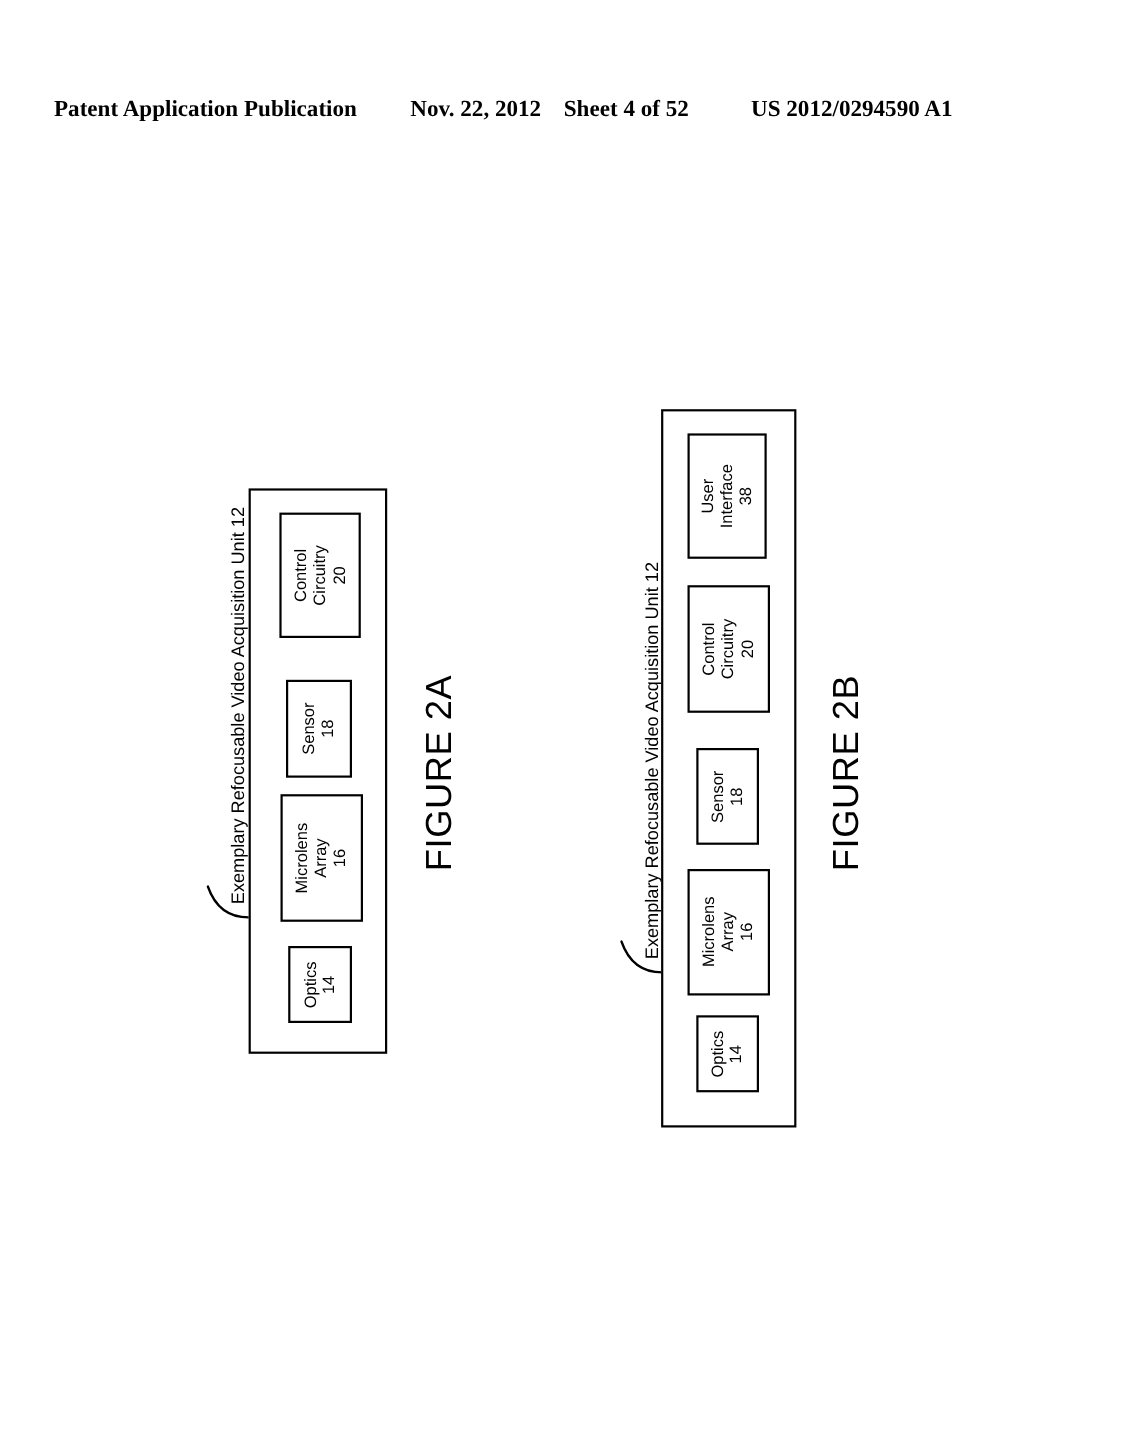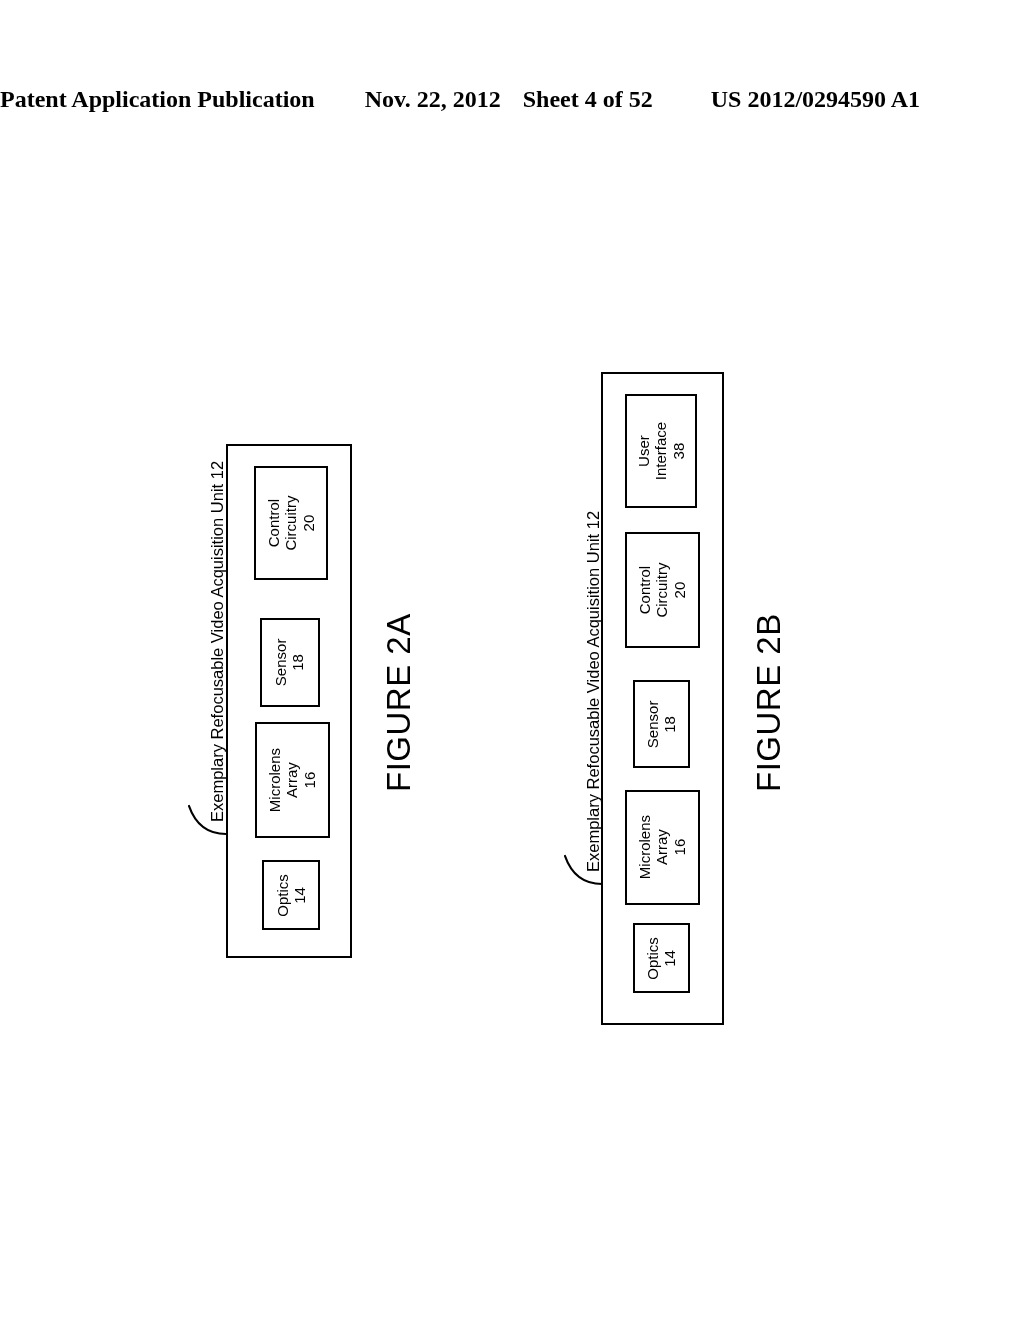--- a/index.html
+++ b/index.html
@@ -18,21 +18,21 @@
 
   
   #page-header {
     position: absolute;
     left: 0;
     top: 86px;
     width: 915px;
     text-align: center;
     font-family: "Liberation Serif", serif;
     font-weight: bold;
-    font-size: 24px;
+    font-size: 21px;
     letter-spacing: 0px;
     white-space: nowrap;
   }
   #page-header .hdr-seg { display: inline-block; vertical-align: baseline; }
   #page-header .gap-big { display: inline-block; width: 38px; }
   #page-header .gap-mid { display: inline-block; width: 10px; }
   #page-header .gap-wide { display: inline-block; width: 46px; }
 
   
   #figures {

